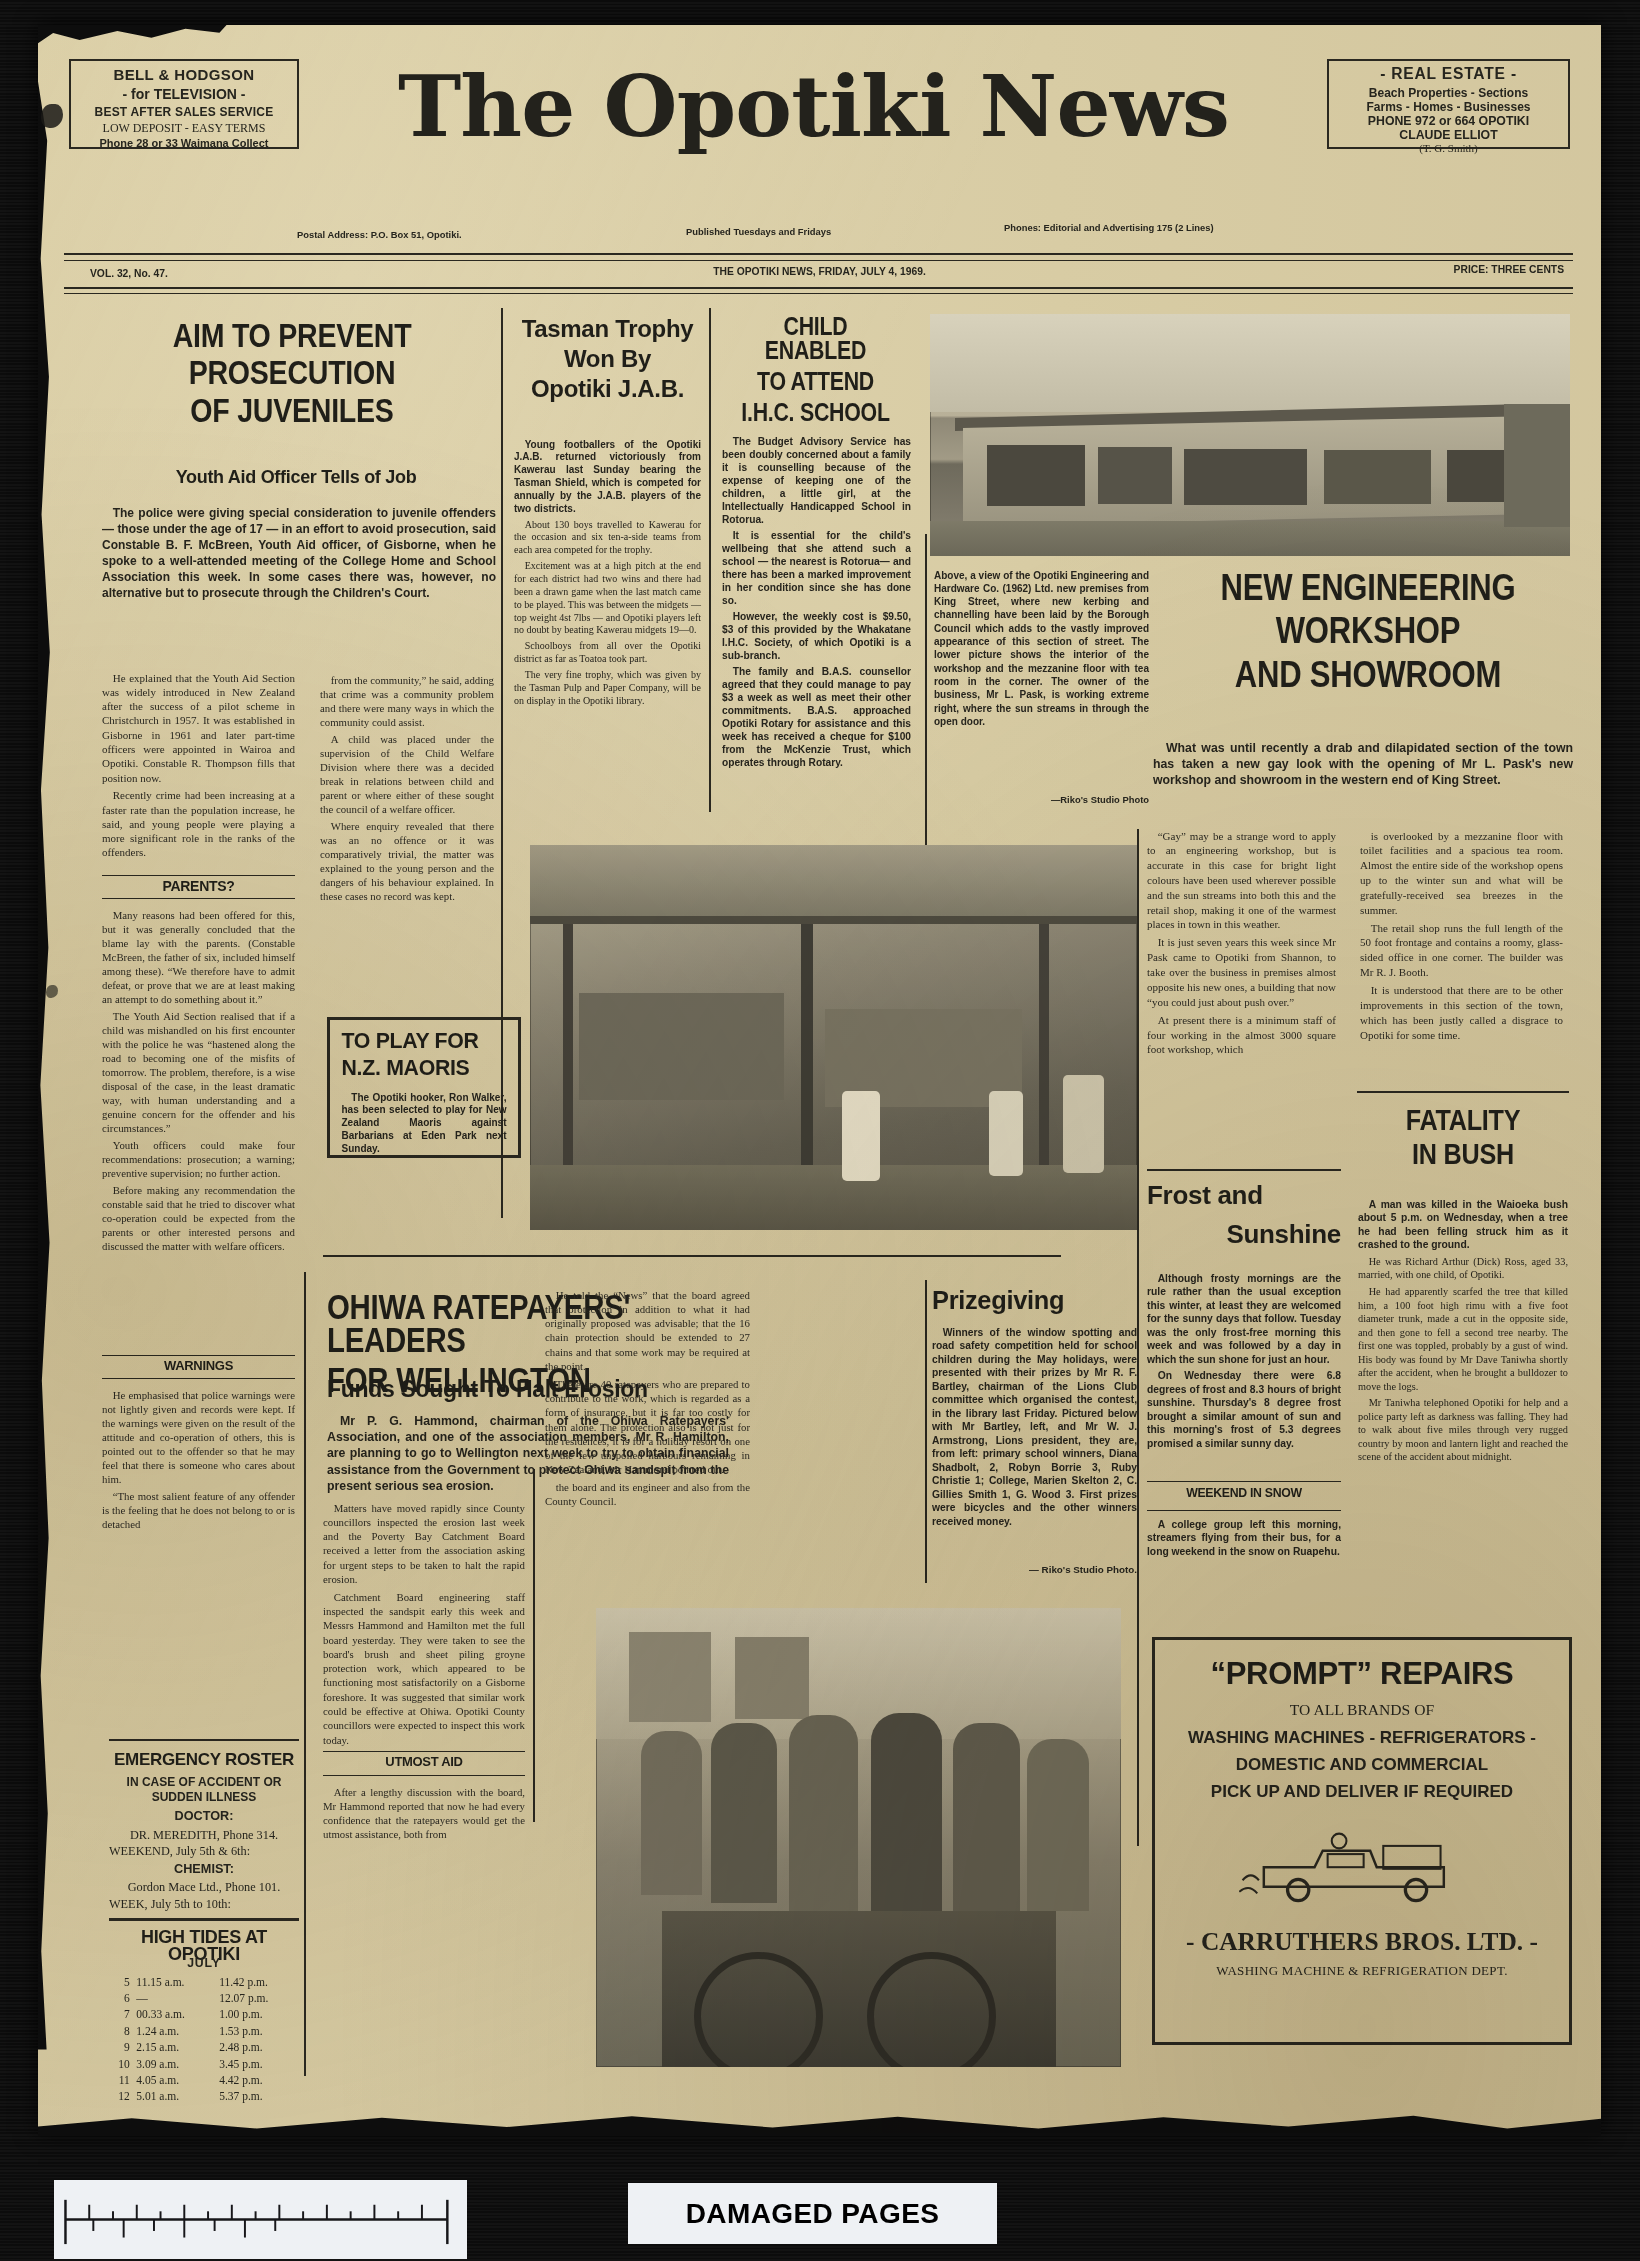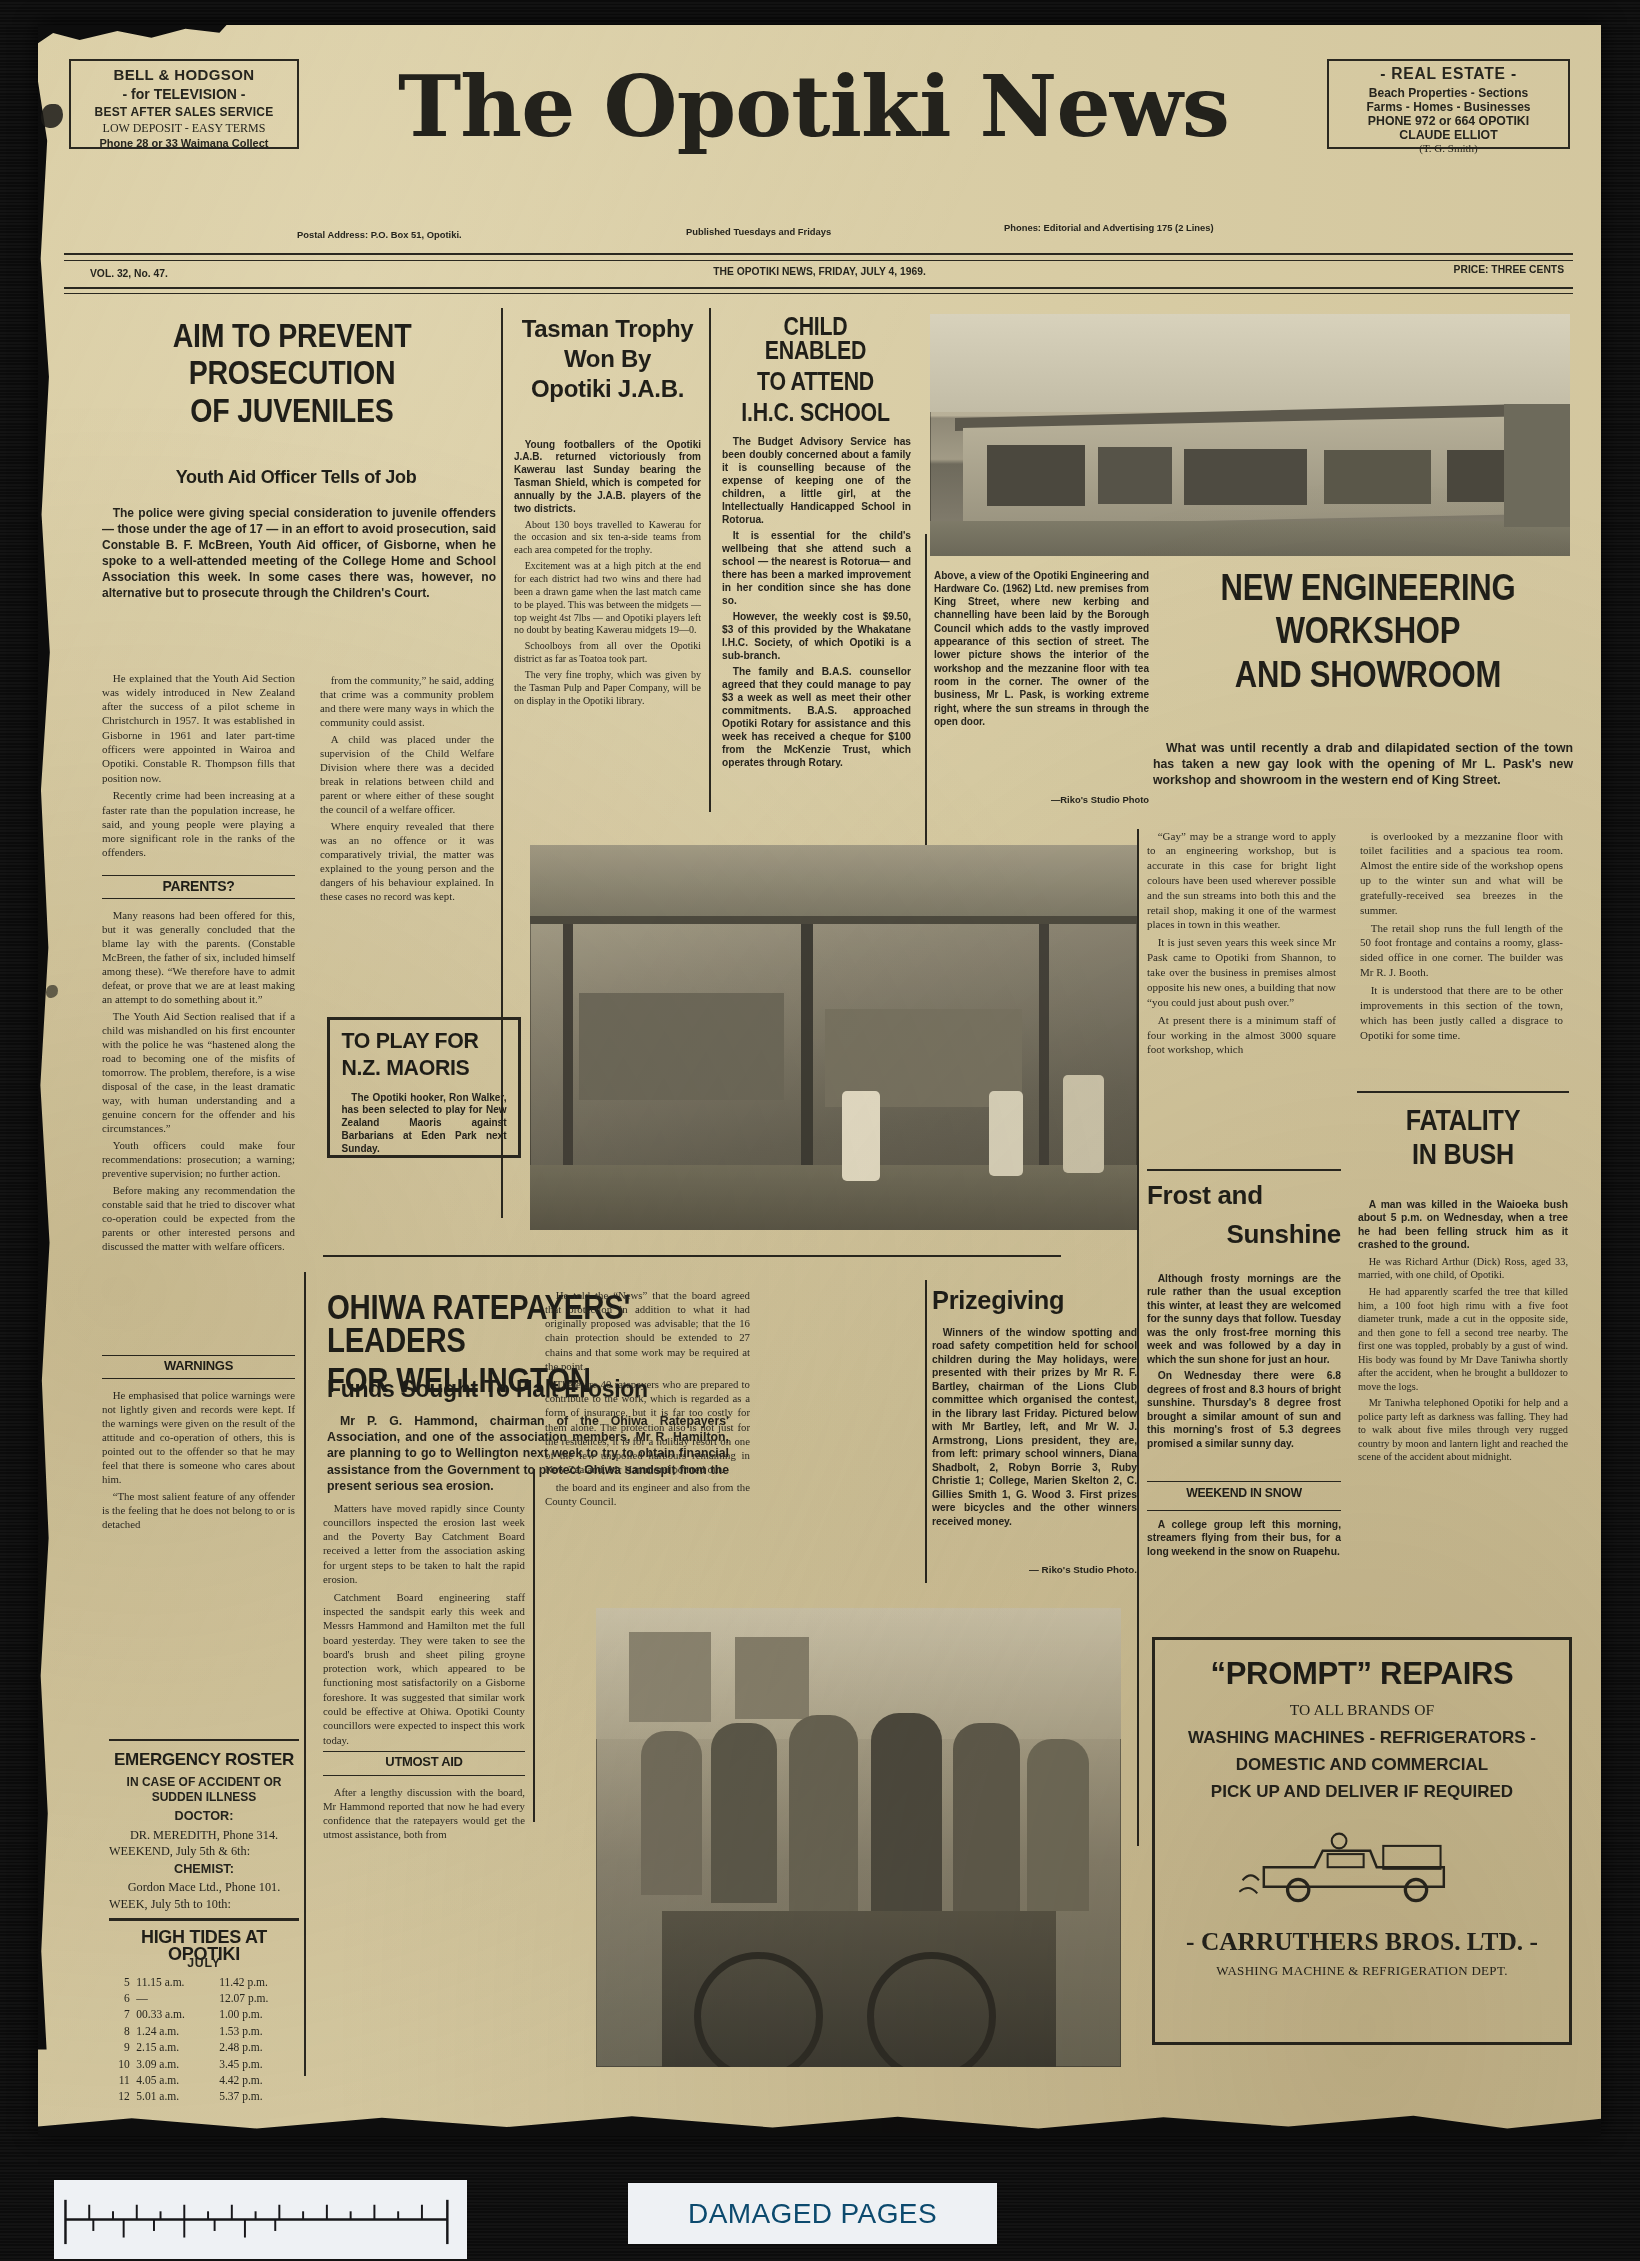--- a/index.html
+++ b/index.html
@@ -57,21 +57,21 @@
   .adline{display:block;}
 
   
   .photo{position:absolute;overflow:hidden;background:#9b937c;
      box-shadow:inset 0 0 0 0.8px rgba(40,38,30,.55);}
   .photo i{position:absolute;display:block;}
 
   
   .strip{position:absolute;background:#eef1f4;}
   #damaged-label{display:flex;align-items:center;justify-content:center;
-     font-family:"Liberation Sans",sans-serif;font-weight:normal;color:#0c4a6e;}
+     font-family:"Liberation Sans",sans-serif;font-weight:bold;color:#000000;}
   #ruler-card{font-family:"Liberation Sans",sans-serif;color:#17171a;}
 </style>
 </head>
 <body>
 
 <div id="scan-backdrop"></div>
 
 <div id="page">
 
   <div class="adbox" style="left:31px;top:34px;width:230px;height:90px;padding-top:5.7px;">

